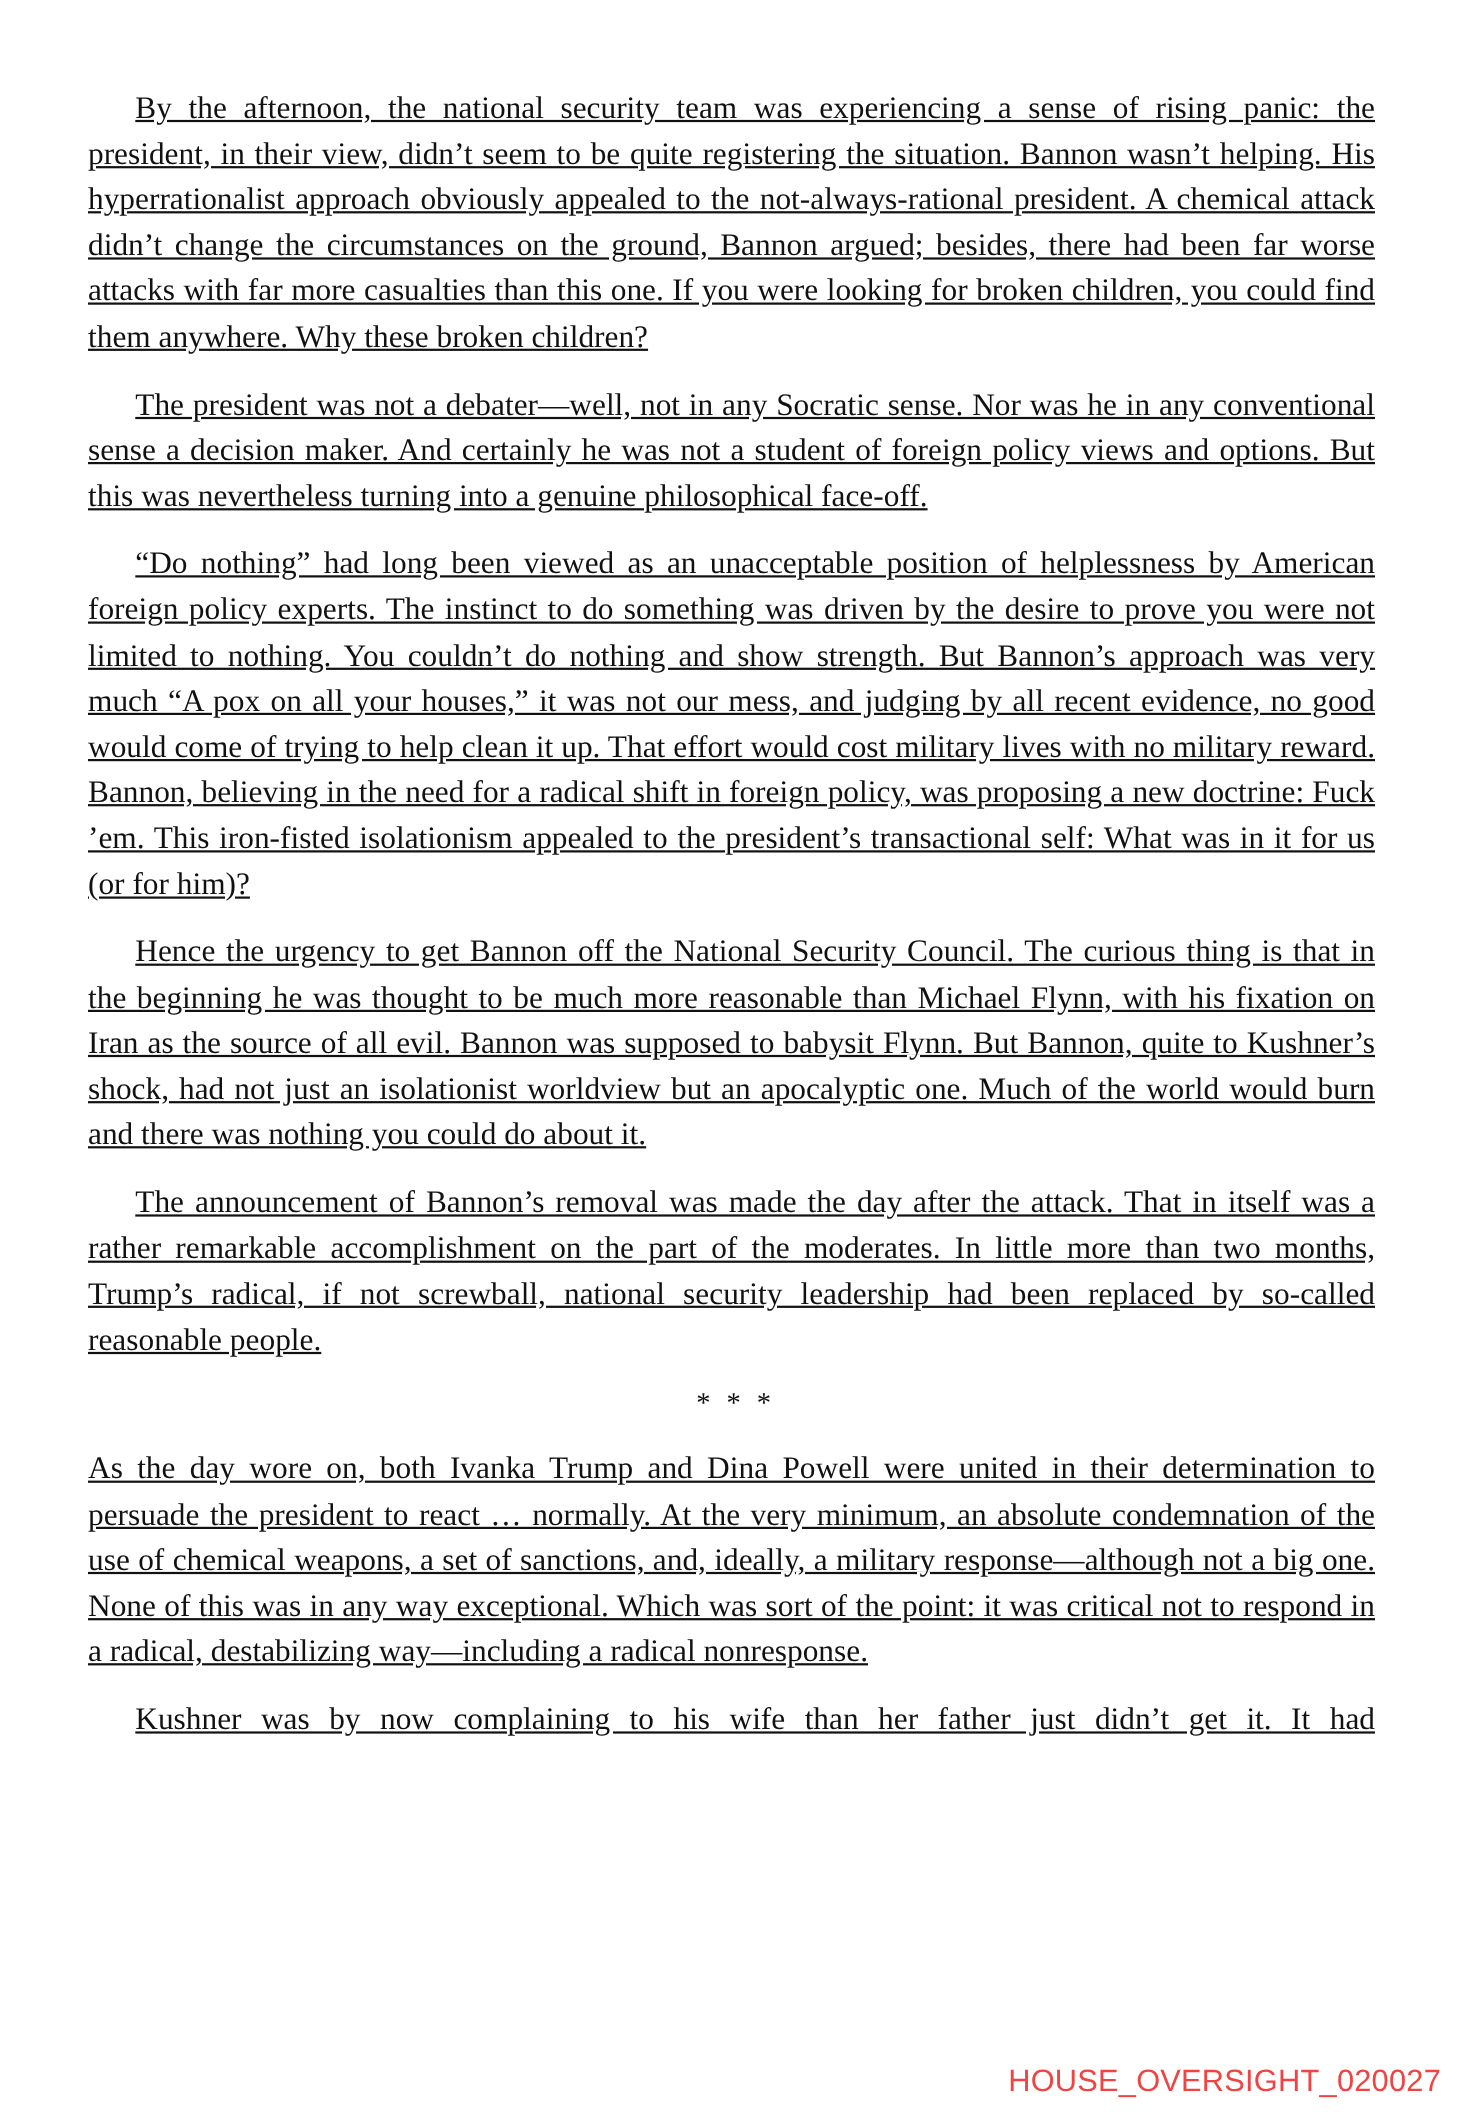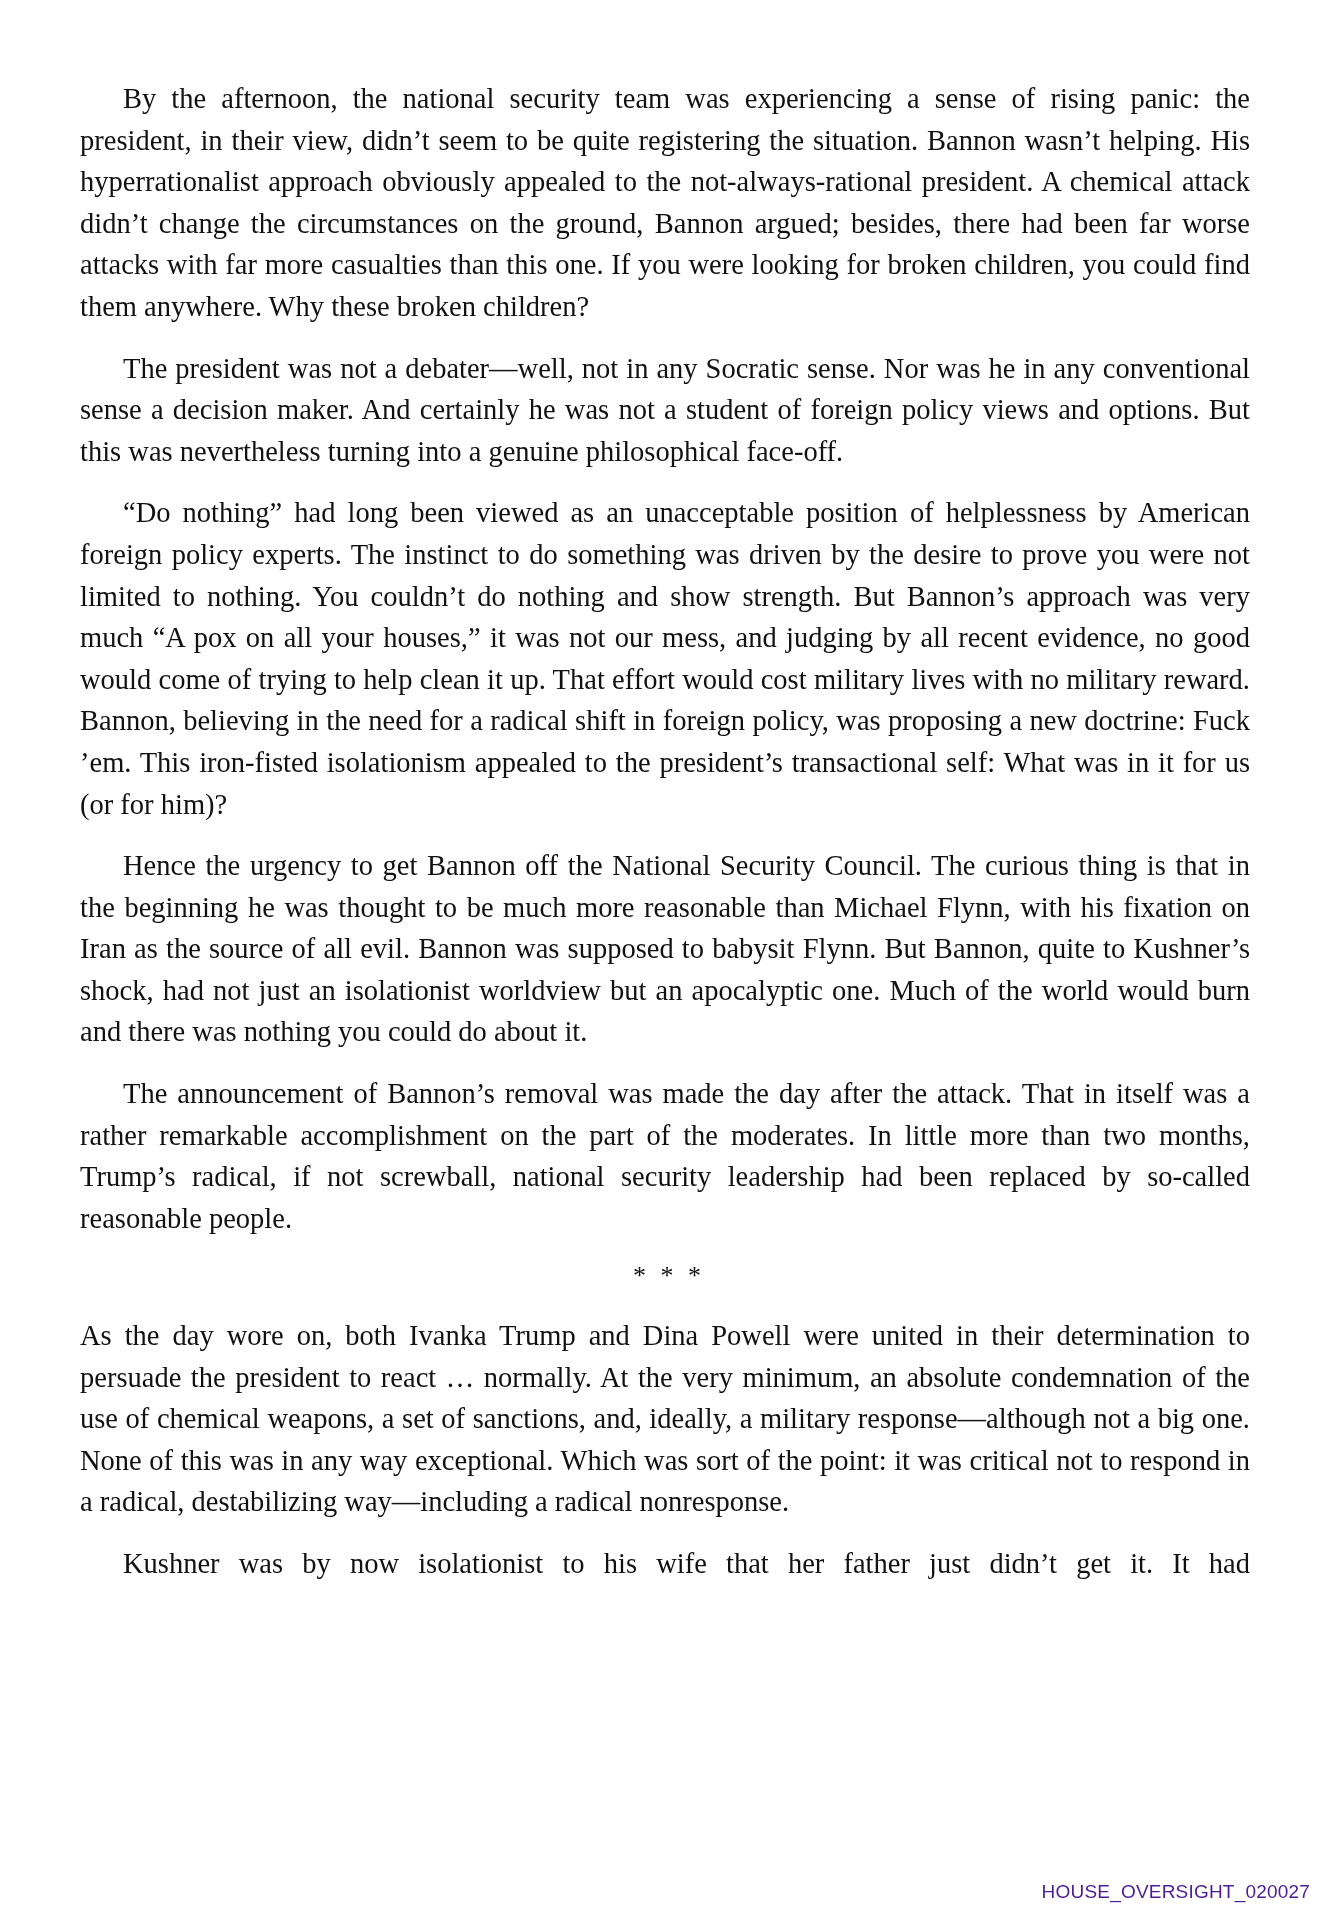--- a/index.html
+++ b/index.html
@@ -20,53 +20,54 @@
       top: 78px;
       width: 1170px;
       font-family: "Liberation Serif", "DejaVu Serif", serif;
       font-size: 28.5px;
       line-height: 41.6px;
     }
     .para {
       margin: 0 0 20px 0;
       text-align: justify;
       text-indent: 43px;
+      text-decoration: underline;
     }
     .para.no-indent {
       text-indent: 0;
     }
     .para.last-line-open {
       text-align-last: justify;
     }
     .scene-break {
       text-align: center;
       margin: -4px 0 18px 0;
       padding-left: 8px;
       letter-spacing: 4px;
       font-size: 26px;
       line-height: 41.6px;
     }
     .bates {
       position: absolute;
       right: 21px;
       top: 1879px;
       font-family: "Liberation Sans", "DejaVu Sans", sans-serif;
-      font-size: 19px;
+      font-size: 28px;
       line-height: 26px;
-      color: #4c1d95;
+      color: #ef4444;
       letter-spacing: 0.2px;
     }
   </style>
 </head>
 <body>
 
 <main class="page-body">
   <p class="para">By the afternoon, the national security team was experiencing a sense of rising panic: the president, in their view, didn’t seem to be quite registering the situation. Bannon wasn’t helping. His hyperrationalist approach obviously appealed to the not-always-rational president. A chemical attack didn’t change the circumstances on the ground, Bannon argued; besides, there had been far worse attacks with far more casualties than this one. If you were looking for broken children, you could find them anywhere. Why these broken children?</p>
   <p class="para">The president was not a debater—well, not in any Socratic sense. Nor was he in any conventional sense a decision maker. And certainly he was not a student of foreign policy views and options. But this was nevertheless turning into a genuine philosophical face-off.</p>
   <p class="para">“Do nothing” had long been viewed as an unacceptable position of helplessness by American foreign policy experts. The instinct to do something was driven by the desire to prove you were not limited to nothing. You couldn’t do nothing and show strength. But Bannon’s approach was very much “A pox on all your houses,” it was not our mess, and judging by all recent evidence, no good would come of trying to help clean it up. That effort would cost military lives with no military reward. Bannon, believing in the need for a radical shift in foreign policy, was proposing a new doctrine: Fuck ’em. This iron-fisted isolationism appealed to the president’s transactional self: What was in it for us (or for him)?</p>
   <p class="para">Hence the urgency to get Bannon off the National Security Council. The curious thing is that in the beginning he was thought to be much more reasonable than Michael Flynn, with his fixation on Iran as the source of all evil. Bannon was supposed to babysit Flynn. But Bannon, quite to Kushner’s shock, had not just an isolationist worldview but an apocalyptic one. Much of the world would burn and there was nothing you could do about it.</p>
   <p class="para">The announcement of Bannon’s removal was made the day after the attack. That in itself was a rather remarkable accomplishment on the part of the moderates. In little more than two months, Trump’s radical, if not screwball, national security leadership had been replaced by so-called reasonable people.</p>
   <div class="scene-break">* * *</div>
   <p class="para no-indent">As the day wore on, both Ivanka Trump and Dina Powell were united in their determination to persuade the president to react … normally. At the very minimum, an absolute condemnation of the use of chemical weapons, a set of sanctions, and, ideally, a military response—although not a big one. None of this was in any way exceptional. Which was sort of the point: it was critical not to respond in a radical, destabilizing way—including a radical nonresponse.</p>
-  <p class="para last-line-open">Kushner was by now isolationist to his wife that her father just didn’t get it. It had</p>
+  <p class="para last-line-open">Kushner was by now complaining to his wife than her father just didn’t get it. It had</p>
 </main>
 
 <div class="bates">HOUSE_OVERSIGHT_020027</div>
 
 </body></html>

